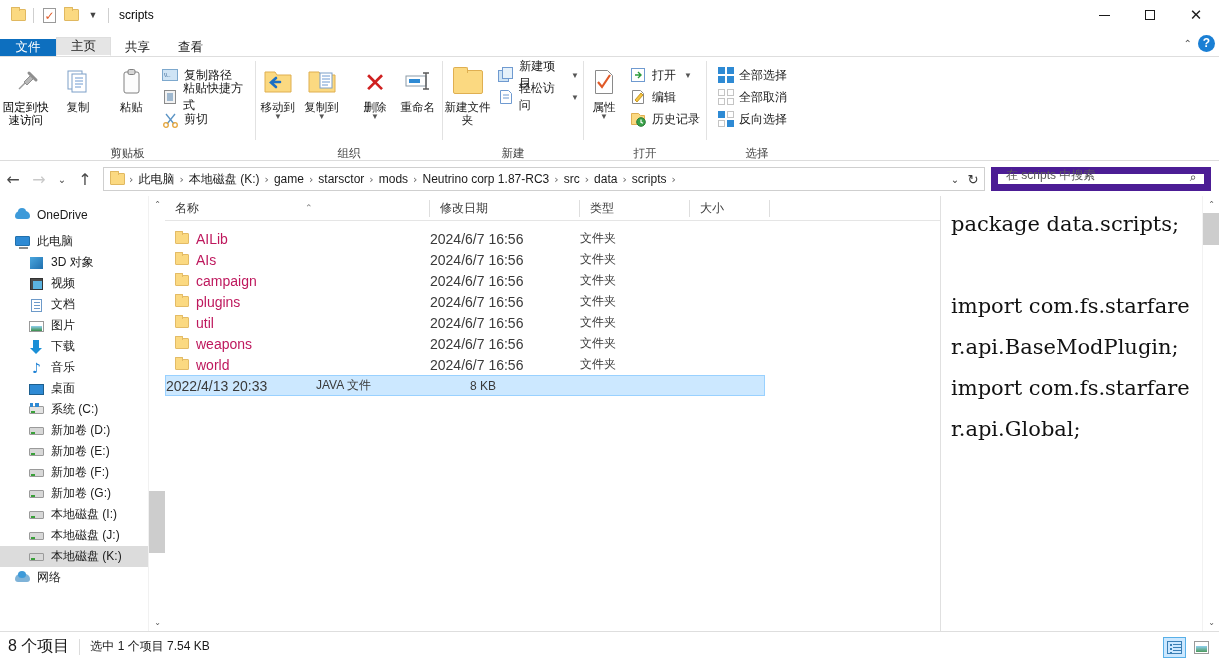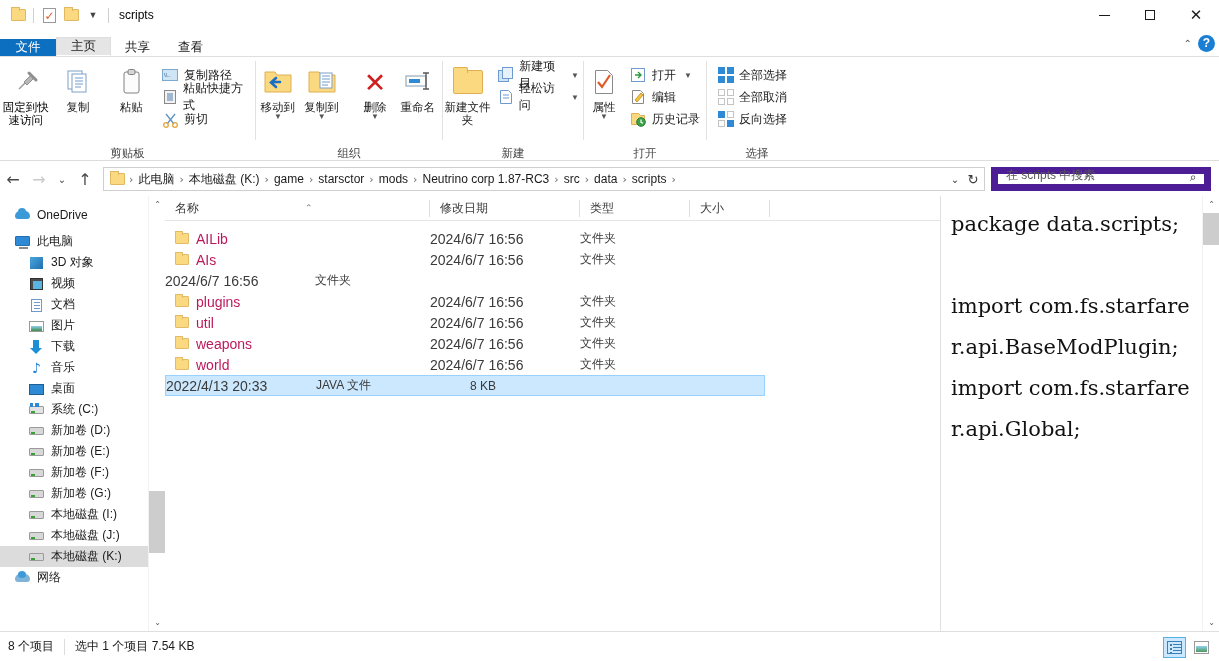--- a/index.html
+++ b/index.html
@@ -198,21 +198,21 @@
     font-family: "DejaVu Serif", serif; font-size: 21px; line-height: 41px;
     color: #111; white-space: pre-wrap; word-break: break-all; letter-spacing: 0px;
   }
   .prevscroll { position:absolute; right:0; top:0; width:17px; height:435px; background:#fff; border-left:1px solid #f2f2f2;}
 
   
   .statusbar {
     position:absolute; left:0; top: 631px; width: 1219px; height: 30px;
     background: #fff; border-top: 1px solid #dedede; display:flex; align-items:center;
   }
-  .st-count { font-size: 12px; color:#1a1a1a; padding-left: 8px; }
+  .st-count { font-size: 16px; color:#1a1a1a; padding-left: 8px; }
   .st-sep { width: 1px; height: 16px; background:#dcdcdc; margin: 0 10px; }
   .st-sel { font-size: 12px; color:#1a1a1a; }
   .st-right { position:absolute; right: 6px; top:0; height:30px; display:flex; align-items:center; gap:4px;}
   .vbtn { width: 23px; height: 21px; display:flex; align-items:center; justify-content:center; }
   .vbtn.on { background: #cce8ff; border: 1px solid #58b0e8; }
   .vico-det { position:relative; width:15px; height:13px; border:1px solid #3a7fb5; }
   .vico-det:after {
     content:''; position:absolute; left:5px; top:2px; width:8px; height:1px; background:#3a7fb5;
     box-shadow: 0 3px 0 #3a7fb5, 0 6px 0 #3a7fb5, 0 9px 0 #3a7fb5;
   }
@@ -724,20 +724,24 @@
         <div class="frow">
           <div class="c-name">
               <span class="ficon-folder"></span>
               <span class="txt">AIs</span>
             </div>
           <div class="c-date">2024/6/7 16:56</div>
           <div class="c-type">文件夹</div>
           <div class="c-size"></div>
         </div>
         <div class="frow">
+          <div class="c-name">
+              <span class="ficon-folder"></span>
+              <span class="txt">campaign</span>
+            </div>
           <div class="c-date">2024/6/7 16:56</div>
           <div class="c-type">文件夹</div>
           <div class="c-size"></div>
         </div>
         <div class="frow">
           <div class="c-name">
               <span class="ficon-folder"></span>
               <span class="txt">plugins</span>
             </div>
           <div class="c-date">2024/6/7 16:56</div>

